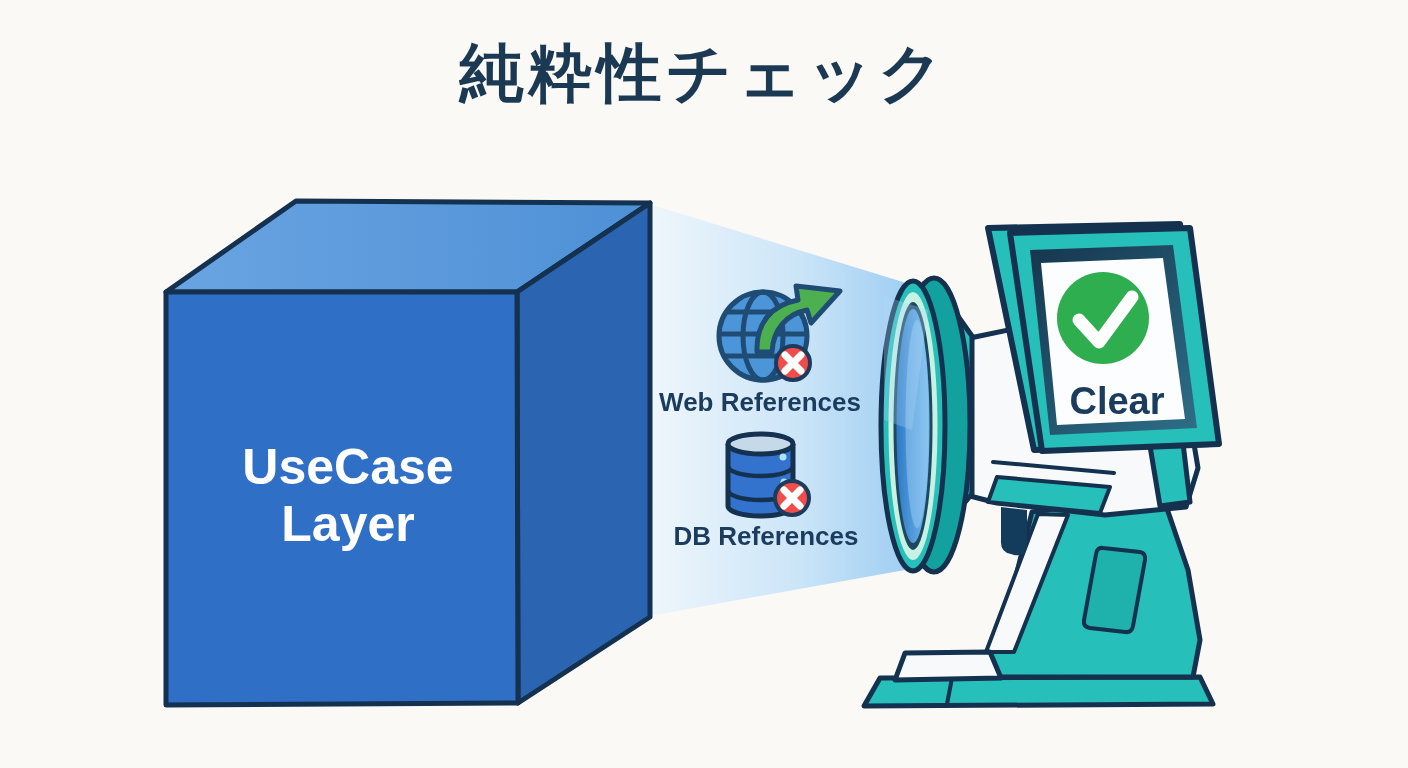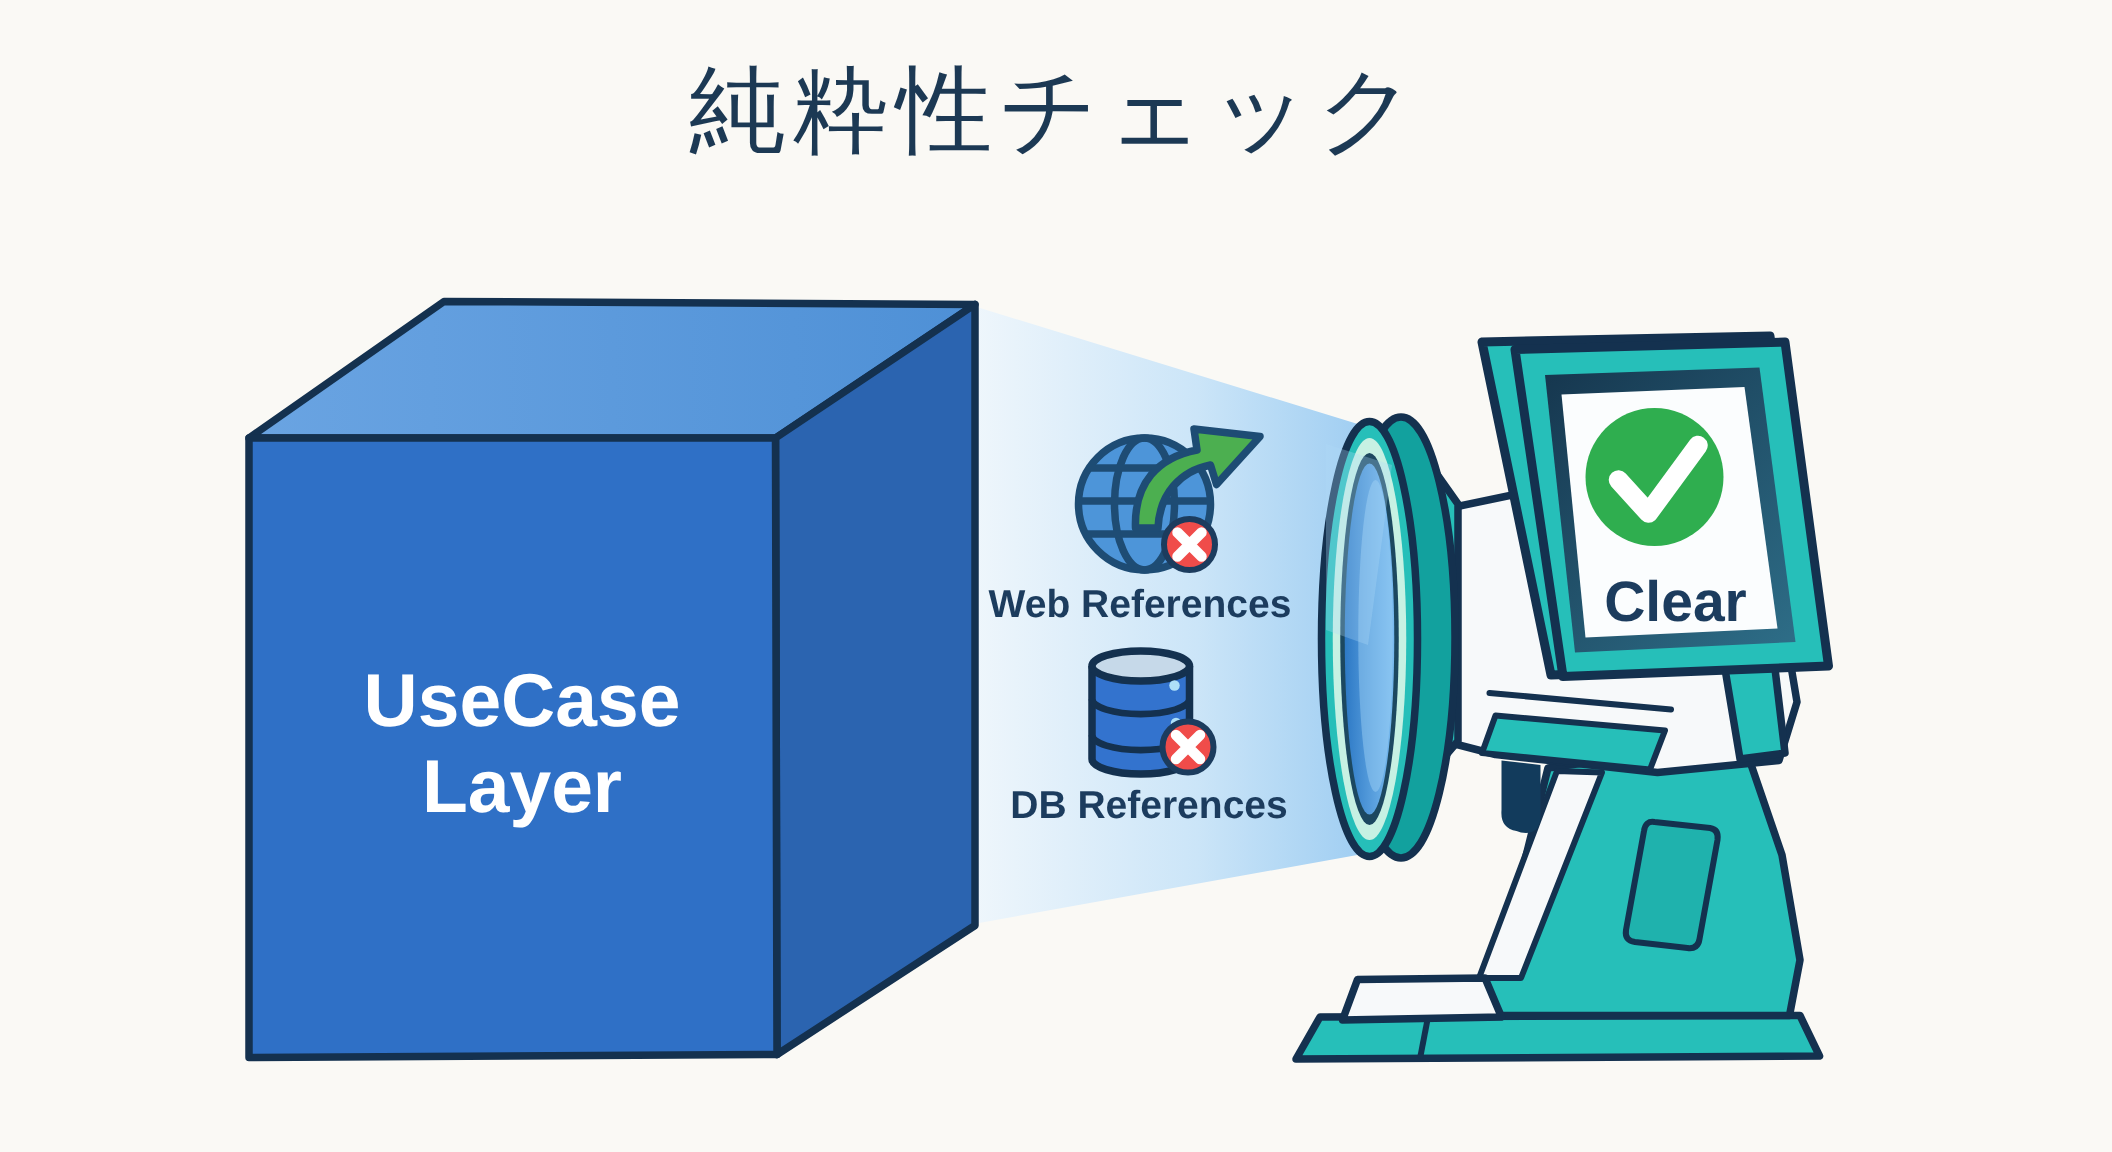--- a/index.html
+++ b/index.html
@@ -1,19 +1,19 @@
 <!DOCTYPE html>
 <html><head>
 <meta charset="utf-8">
 <style>
   html,body{margin:0;padding:0;background:#FAF9F5;}
   .stage{position:relative;width:1408px;height:768px;background:#FAF9F5;overflow:hidden;
          font-family:"Liberation Sans","DejaVu Sans",sans-serif;}
   .title{position:absolute;top:30px;left:50%;transform:translateX(-50%);
-         font-size:64px;font-weight:400;color:#1C3954;letter-spacing:5px;white-space:nowrap;}
+         font-size:64px;font-weight:700;color:#1C3954;letter-spacing:5px;white-space:nowrap;}
   svg{position:absolute;left:0;top:0;}
   .cube-label{font-family:"Liberation Sans","DejaVu Sans",sans-serif;font-weight:bold;
               font-size:50px;fill:#FFFFFF;text-anchor:middle;}
   .scan-label{font-family:"Liberation Sans","DejaVu Sans",sans-serif;font-weight:bold;
               font-size:26px;fill:#1C3C5E;text-anchor:middle;}
   .screen-label{font-family:"Liberation Sans","DejaVu Sans",sans-serif;font-weight:bold;
               font-size:38px;fill:#1C3C5E;text-anchor:middle;}
 </style>
 </head>
 <body>

